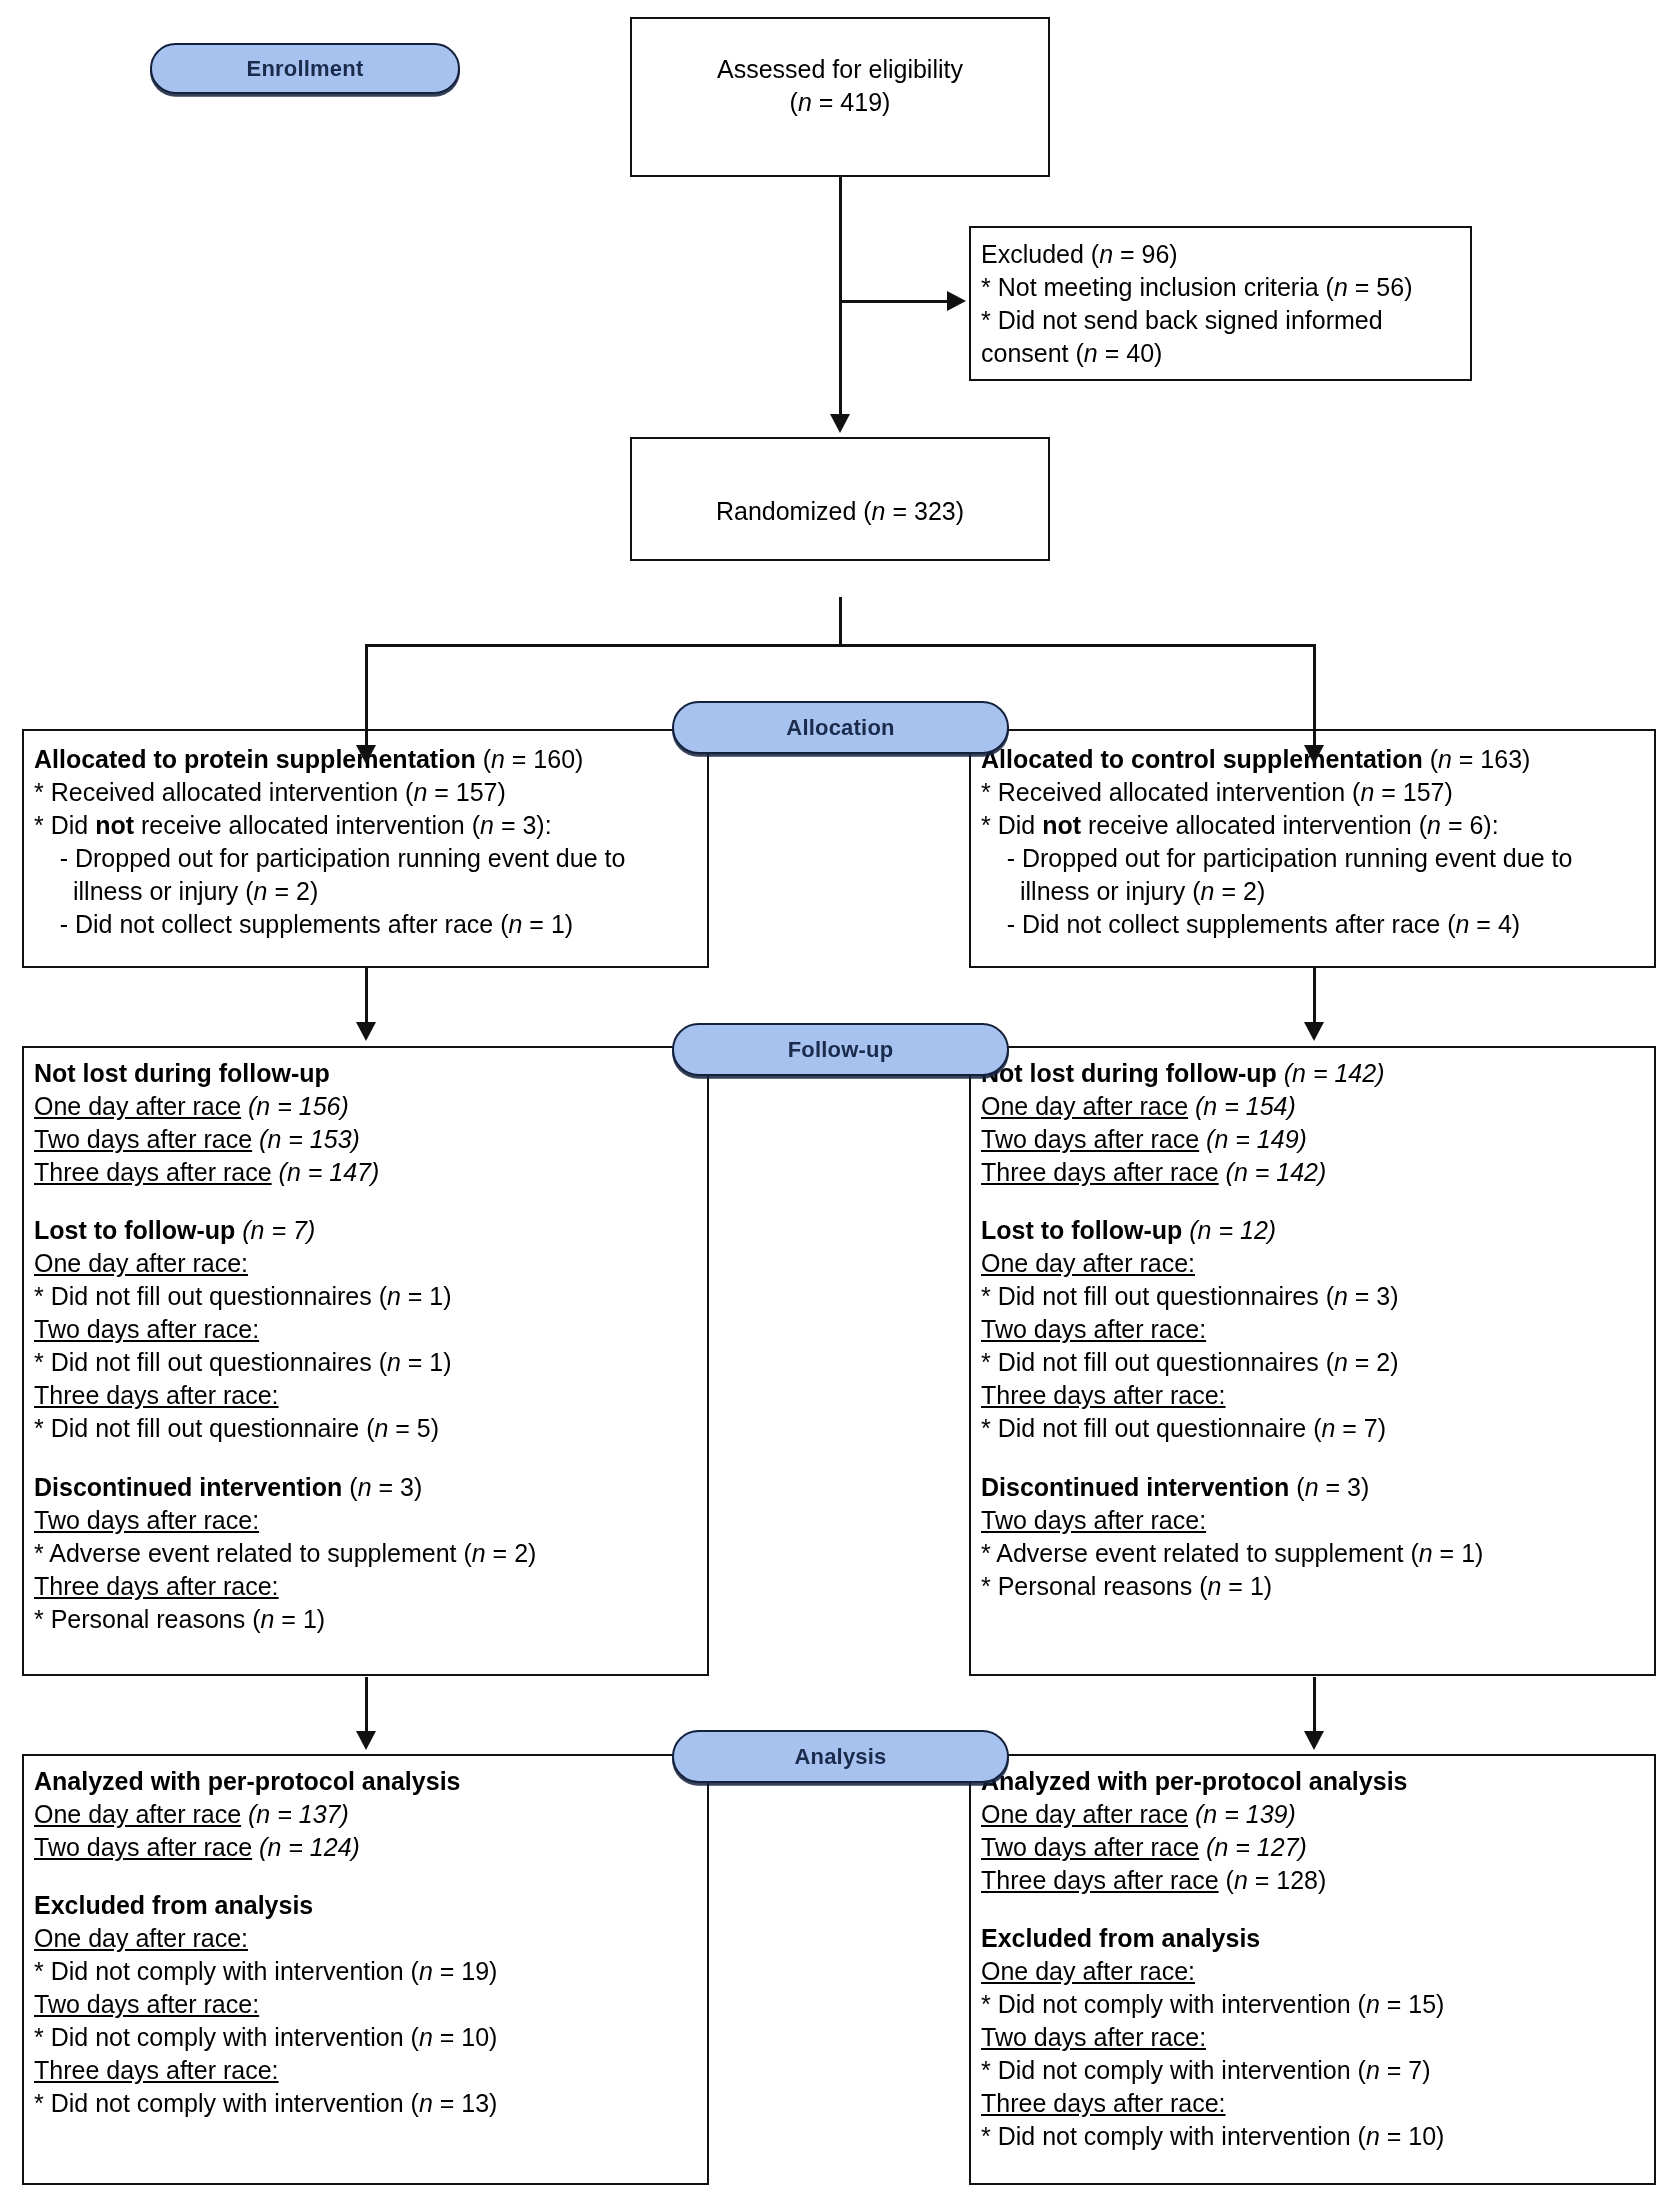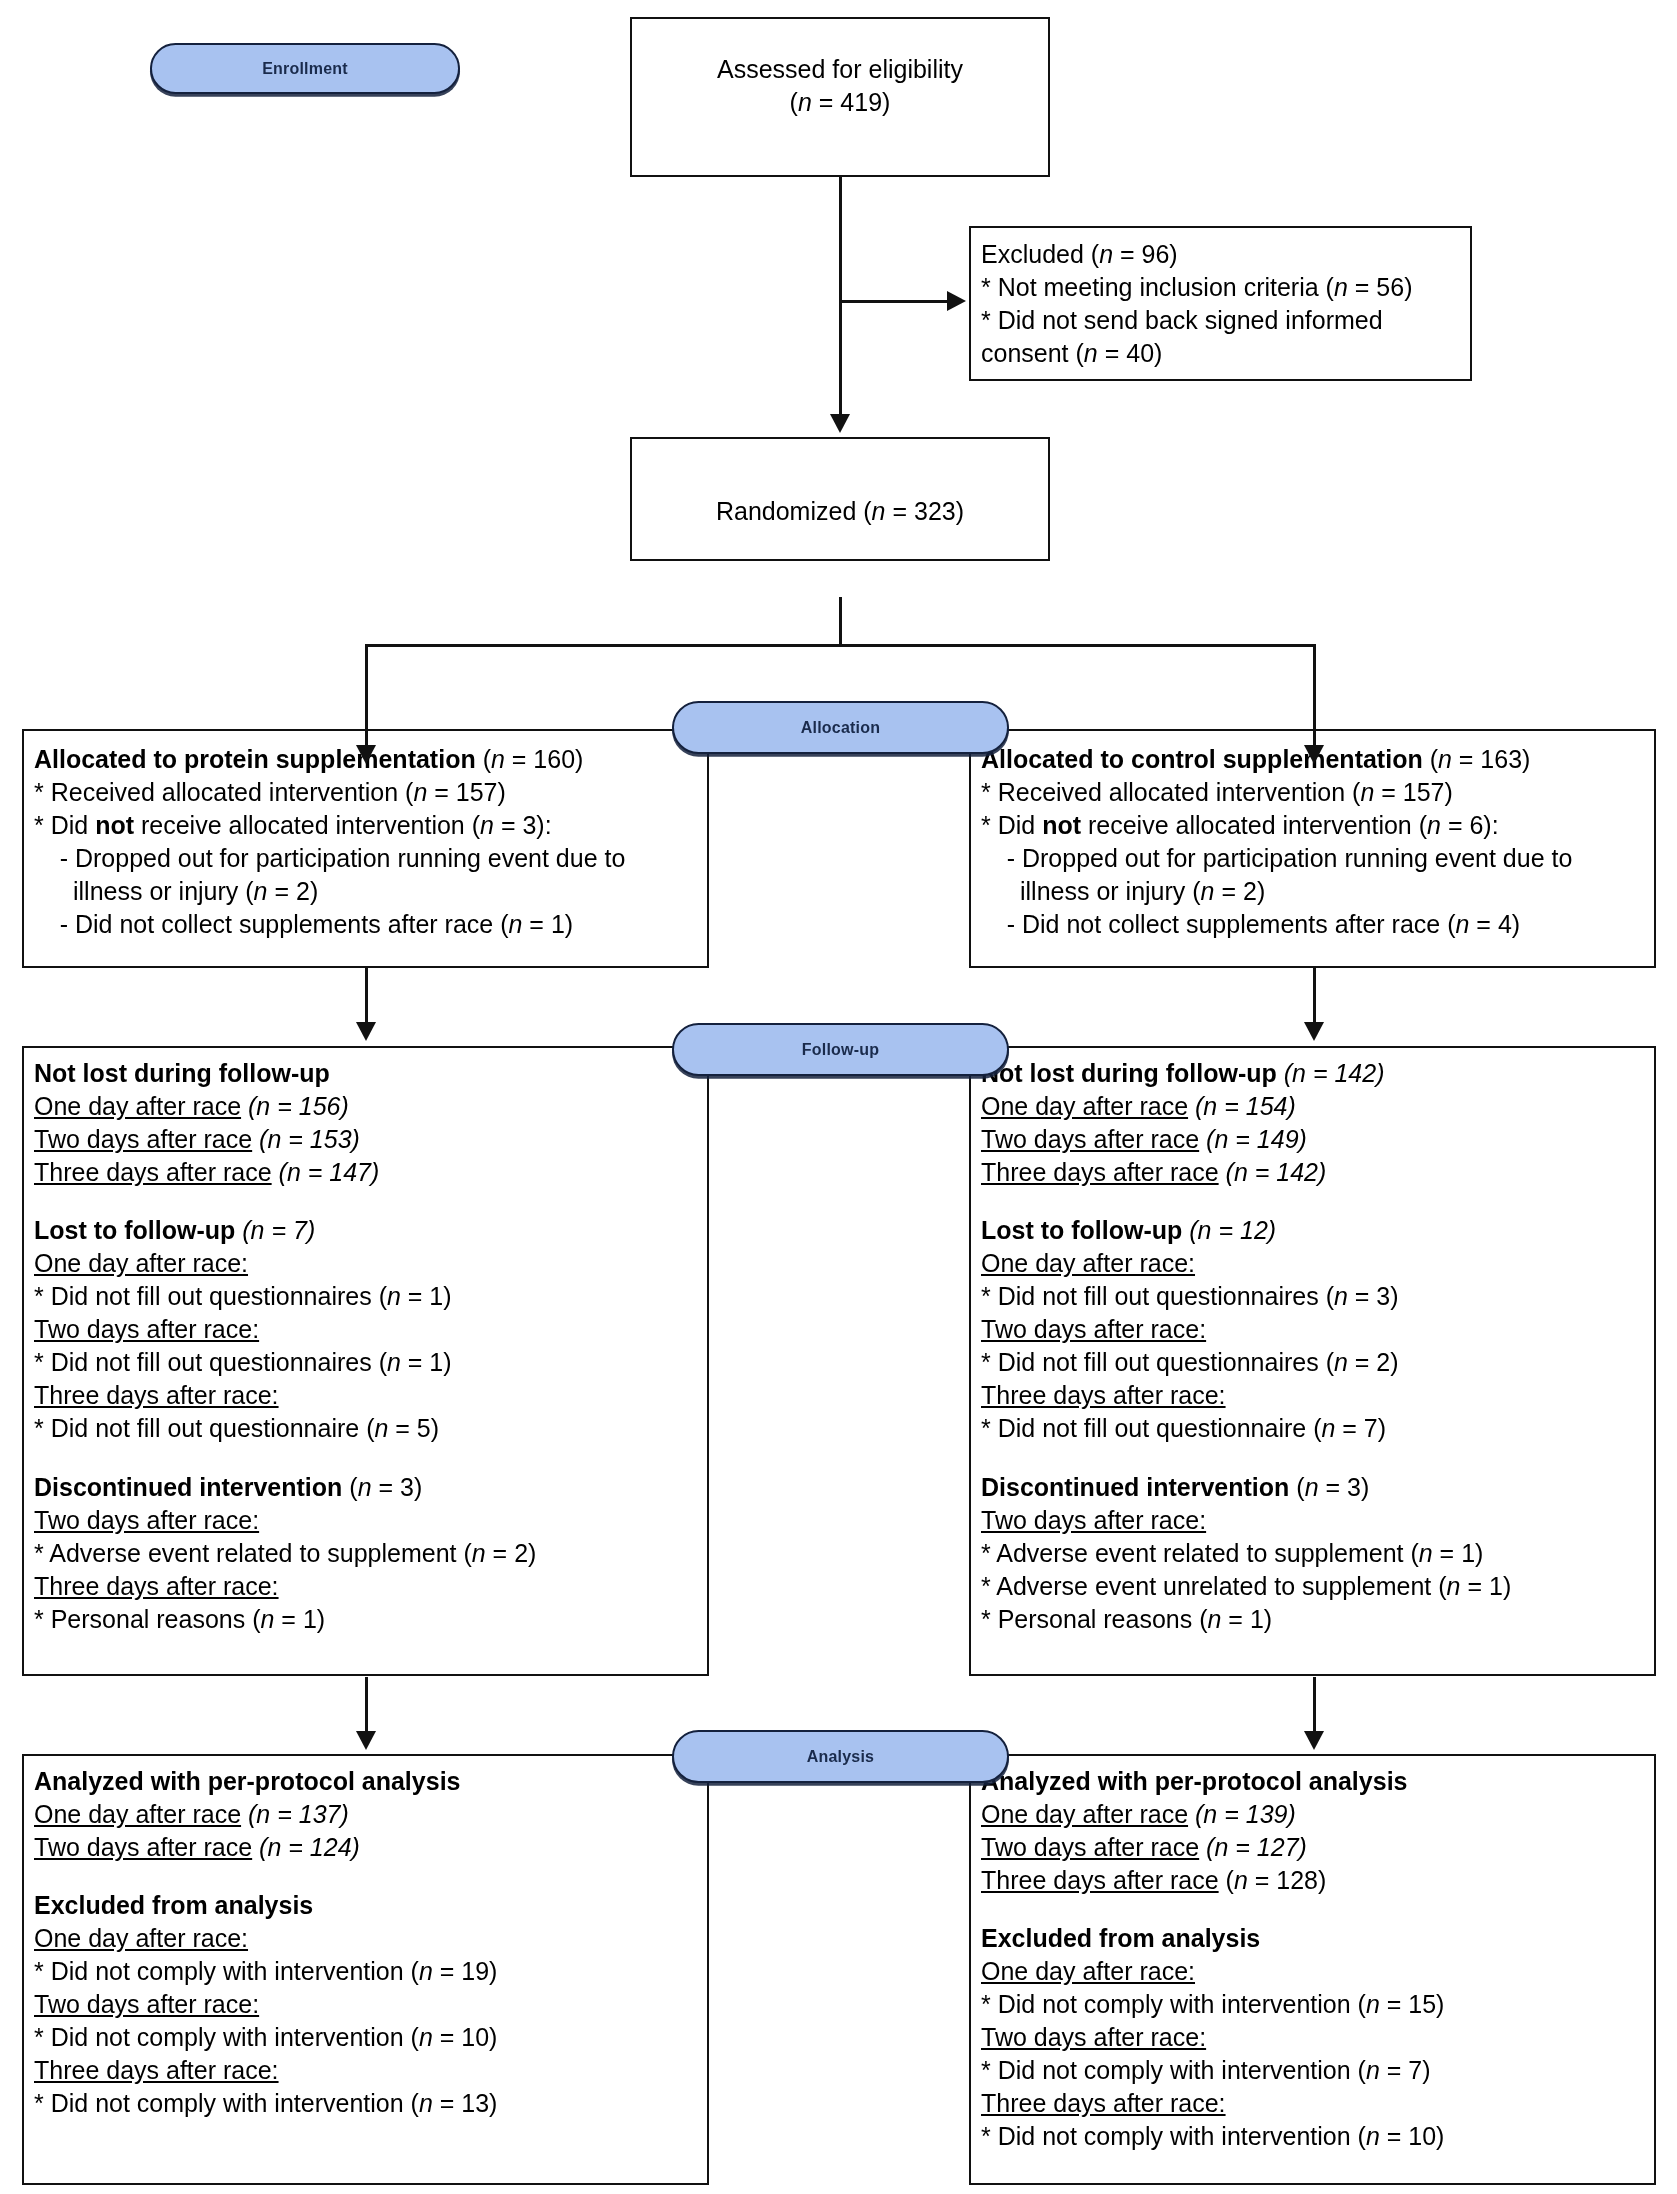--- a/index.html
+++ b/index.html
@@ -17,21 +17,21 @@
   .center{text-align:center;}
   .gap{height:25.4px;}
   .indent{padding-left:25.4px;text-indent:-13.3px;}
 
   
   .pill{position:absolute;box-sizing:border-box;background:#a8c2f0;
         border:2.8px solid #14213d;border-radius:552px;
         display:flex;align-items:center;justify-content:center;
         color:#1a2b4c;font-weight:bold;z-index:30;
         box-shadow:0 2.8px 0 rgba(20,33,61,.85);}
-  .pill span{font-size:16px;letter-spacing:0.2px;}
+  .pill span{font-size:22px;letter-spacing:0.2px;}
 
   
   .vline{position:absolute;background:#111;width:2.8px;z-index:5;}
   .hline{position:absolute;background:#111;height:2.8px;z-index:5;}
   .arrowdown{position:absolute;width:0;height:0;z-index:6;
       border-left:10.5px solid transparent;border-right:10.5px solid transparent;
       border-top:19px solid #111;}
   .arrowright{position:absolute;width:0;height:0;z-index:6;
       border-top:10.5px solid transparent;border-bottom:10.5px solid transparent;
       border-left:19px solid #111;}
@@ -227,23 +227,20 @@
       <div class="gap"></div>
 
       <div class="txt">
         <span class="b">Discontinued intervention</span><span> (</span><span class="it">n</span><span> = 3)</span>
       </div>
       <div class="txt u">Two days after race:</div>
       <div class="txt">
         <span>* Adverse event related to supplement (</span><span class="it">n</span><span> = 1)</span>
       </div>
       <div class="txt">
-        <span>* Adverse event unrelated to supplement (</span><span class="it">n</span><span> = 1)</span>
-      </div>
-      <div class="txt">
         <span>* Personal reasons (</span><span class="it">n</span><span> = 1)</span>
       </div>
     </div>
   </div>
 
   <div class="vline" style="left:365px;top:1677px;height:58px;"></div>
   <div class="arrowdown" style="left:356px;top:1731px;"></div>
   <div class="vline" style="left:1313px;top:1677px;height:58px;"></div>
   <div class="arrowdown" style="left:1304px;top:1731px;"></div>
 

